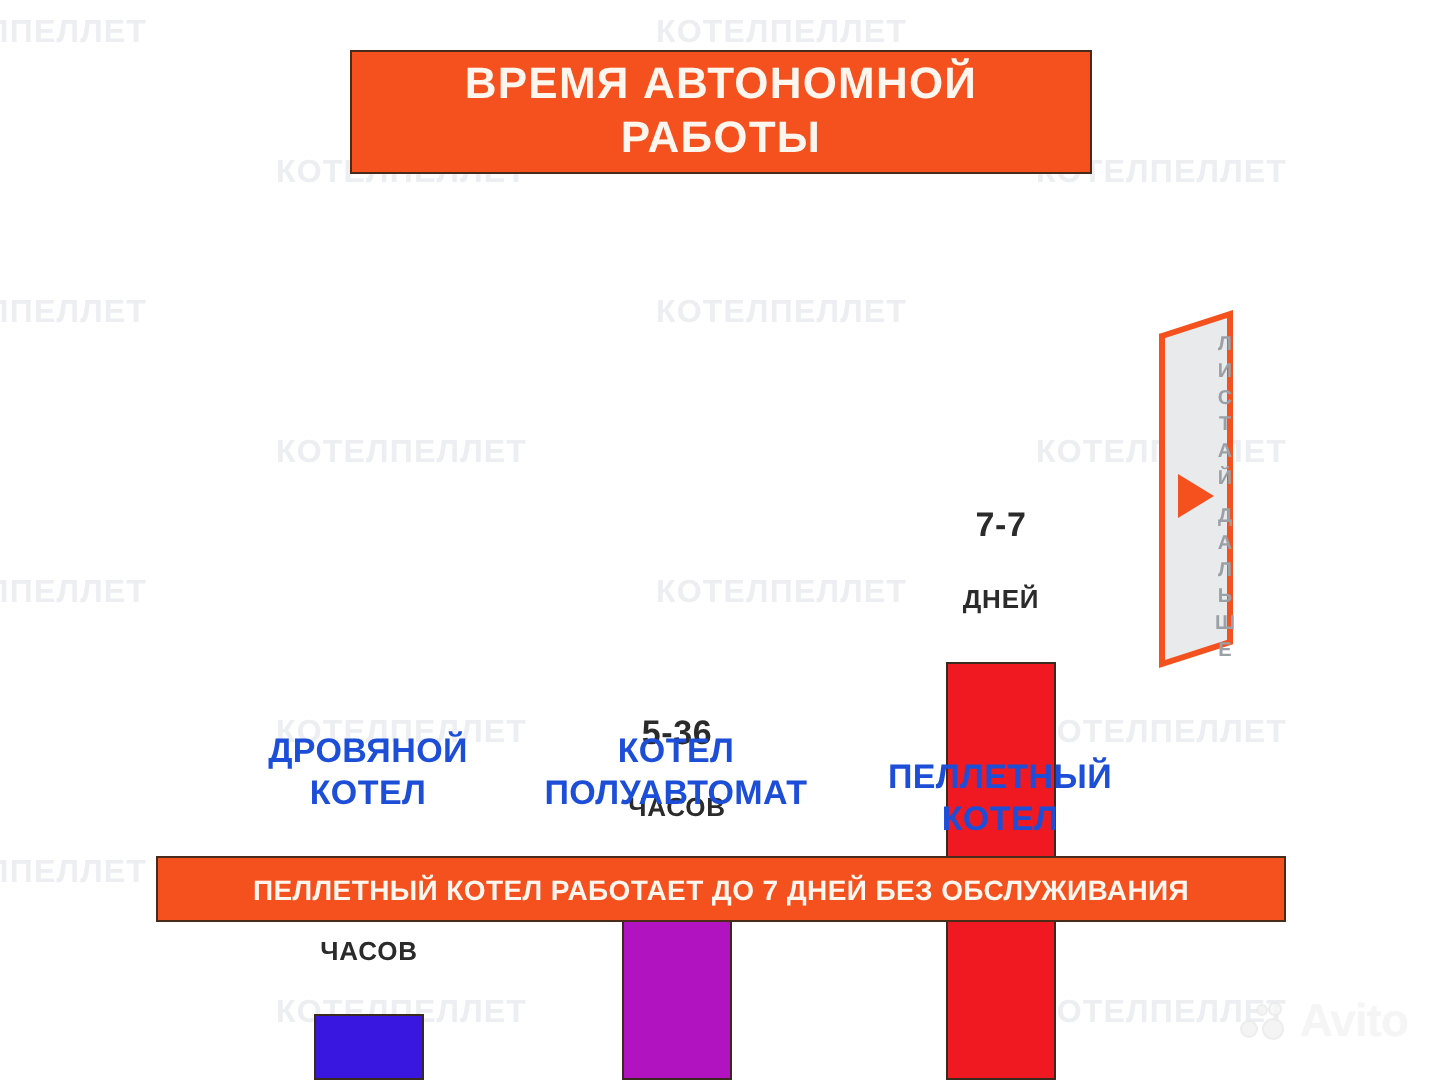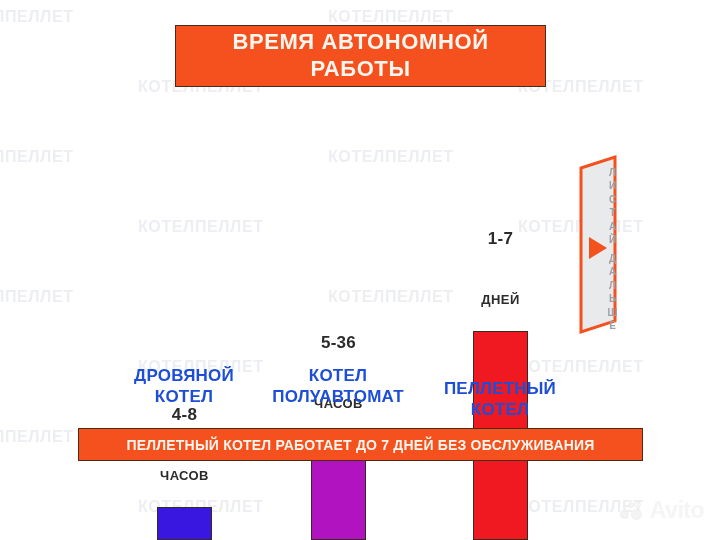--- a/index.html
+++ b/index.html
@@ -87,21 +87,20 @@
   }
   .bar-value .big {
     display: block;
     font-size: 17px;
     letter-spacing: 0.3px;
   }
   .bar-value .small {
     display: block;
     font-size: 13px;
     letter-spacing: 0.4px;
-    margin-top: 24px;
   }
   .bar-rect {
     position: absolute;
     border: 1.5px solid #39291f;
     box-sizing: border-box;
   }
   .bar-label {
     position: absolute;
     left: 50%;
     transform: translateX(-50%);
@@ -264,21 +263,21 @@
         <span class="big">5-36</span>
         <span class="small">ЧАСОВ</span>
       </div>
       <div class="bar-rect" style="left:0; bottom:0; width:55px; height:105px; background:#b013bf;"></div>
     </div>
     <div class="bar-label" style="left:338px; top:365px; width:230px;">КОТЕЛ
 ПОЛУАВТОМАТ</div>
 
     <div class="bar-group" style="left:473px; width:55px; height:355px;">
       <div class="bar-value" style="bottom:214px;">
-        <span class="big">1-7</span>
+        <span class="big">7-7</span>
         <span class="small">ДНЕЙ</span>
       </div>
       <div class="bar-rect" style="left:0; bottom:0; width:55px; height:209px; background:#f01921;"></div>
     </div>
     <div class="bar-label" style="left:500px; top:378px; width:200px;">ПЕЛЛЕТНЫЙ
 КОТЕЛ</div>
 
   </div>
 
   <div id="swipe-banner">

